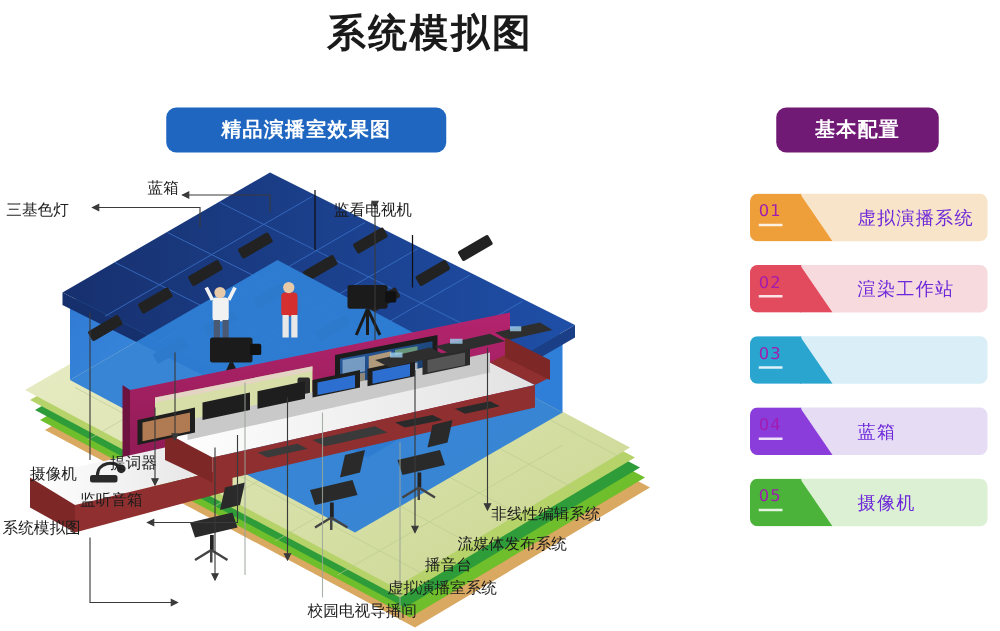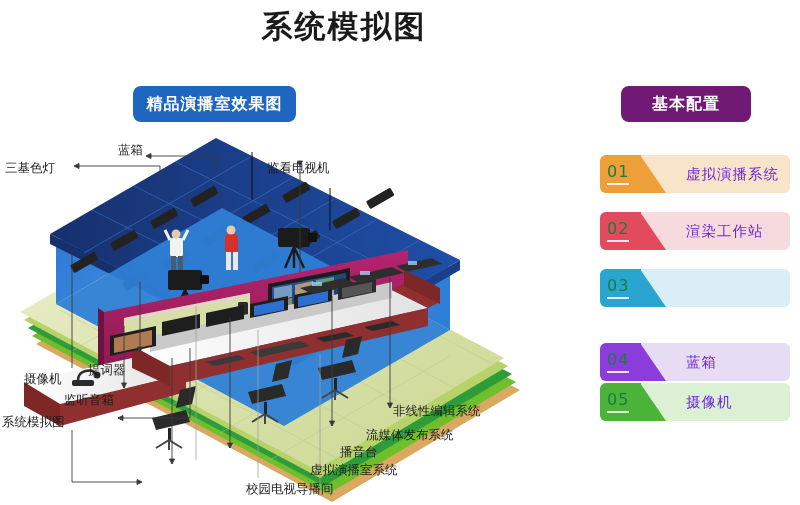--- a/index.html
+++ b/index.html
@@ -24,21 +24,21 @@
   
   .pill{
     position:absolute;
     border-radius:8px;
     color:#ffffff;
     font-size:16px;font-weight:bold;
     display:flex;align-items:center;justify-content:center;
     letter-spacing:1px;
     font-family:"DejaVu Sans","Liberation Sans",sans-serif;
   }
-  #pill-left{left:133px;top:86px;width:163px;height:36px;}
+  #pill-left{left:133px;top:86px;width:224px;height:36px;}
   #pill-right{left:621px;top:86px;width:130px;height:36px;}
 
   
   .cfg-row{
     position:absolute;left:600px;width:190px;height:38px;
     border-radius:6px;
     overflow:hidden;
   }
   .cfg-badge{
     position:absolute;left:0;top:0;height:38px;width:64px;
@@ -49,21 +49,21 @@
     border-style:solid;
     border-width:38px 0 0 26px;
     border-color:transparent transparent transparent currentColor;
   }
   .cfg-badge .solid{
     position:absolute;left:0;top:0;width:41px;height:38px;
     background:currentColor;
   }
   .cfg-num{
     position:absolute;left:7px;top:7px;z-index:3;
-    color:#15803d;font-size:16px;letter-spacing:1px;
+    color:#a21caf;font-size:13px;letter-spacing:1px;
     padding-bottom:2px;
     border-bottom:2px solid rgba(255,255,255,.85);
     font-family:"DejaVu Sans","Liberation Sans",sans-serif;
   }
   .cfg-label{
     position:absolute;left:86px;top:0;height:38px;
     display:flex;align-items:center;
     font-size:14.5px;color:#6d28d9;letter-spacing:1px;
     font-family:"DejaVu Sans","Liberation Sans",sans-serif;
   }
@@ -110,21 +110,21 @@
         <span class="cfg-num">02</span>
         <span class="cfg-label">渲染工作站</span>
       </div>
       <div class="cfg-row" style="top: 269px; background: rgb(217, 238, 247);">
         <div class="cfg-badge" style="color: rgb(42, 165, 207);">
           <span class="solid"></span>
           <span class="tri"></span>
         </div>
         <span class="cfg-num">03</span>
       </div>
-      <div class="cfg-row" style="top: 326px; background: rgb(230, 221, 244); margin-top: 17px;">
+      <div class="cfg-row" style="top: 326px; background: rgb(230, 221, 244);">
         <div class="cfg-badge" style="color: rgb(139, 61, 219);">
           <span class="solid"></span>
           <span class="tri"></span>
         </div>
         <span class="cfg-num">04</span>
         <span class="cfg-label">蓝箱</span>
       </div>
       <div class="cfg-row" style="top: 383px; background: rgb(220, 240, 212);">
         <div class="cfg-badge" style="color: rgb(76, 179, 58);">
           <span class="solid"></span>

